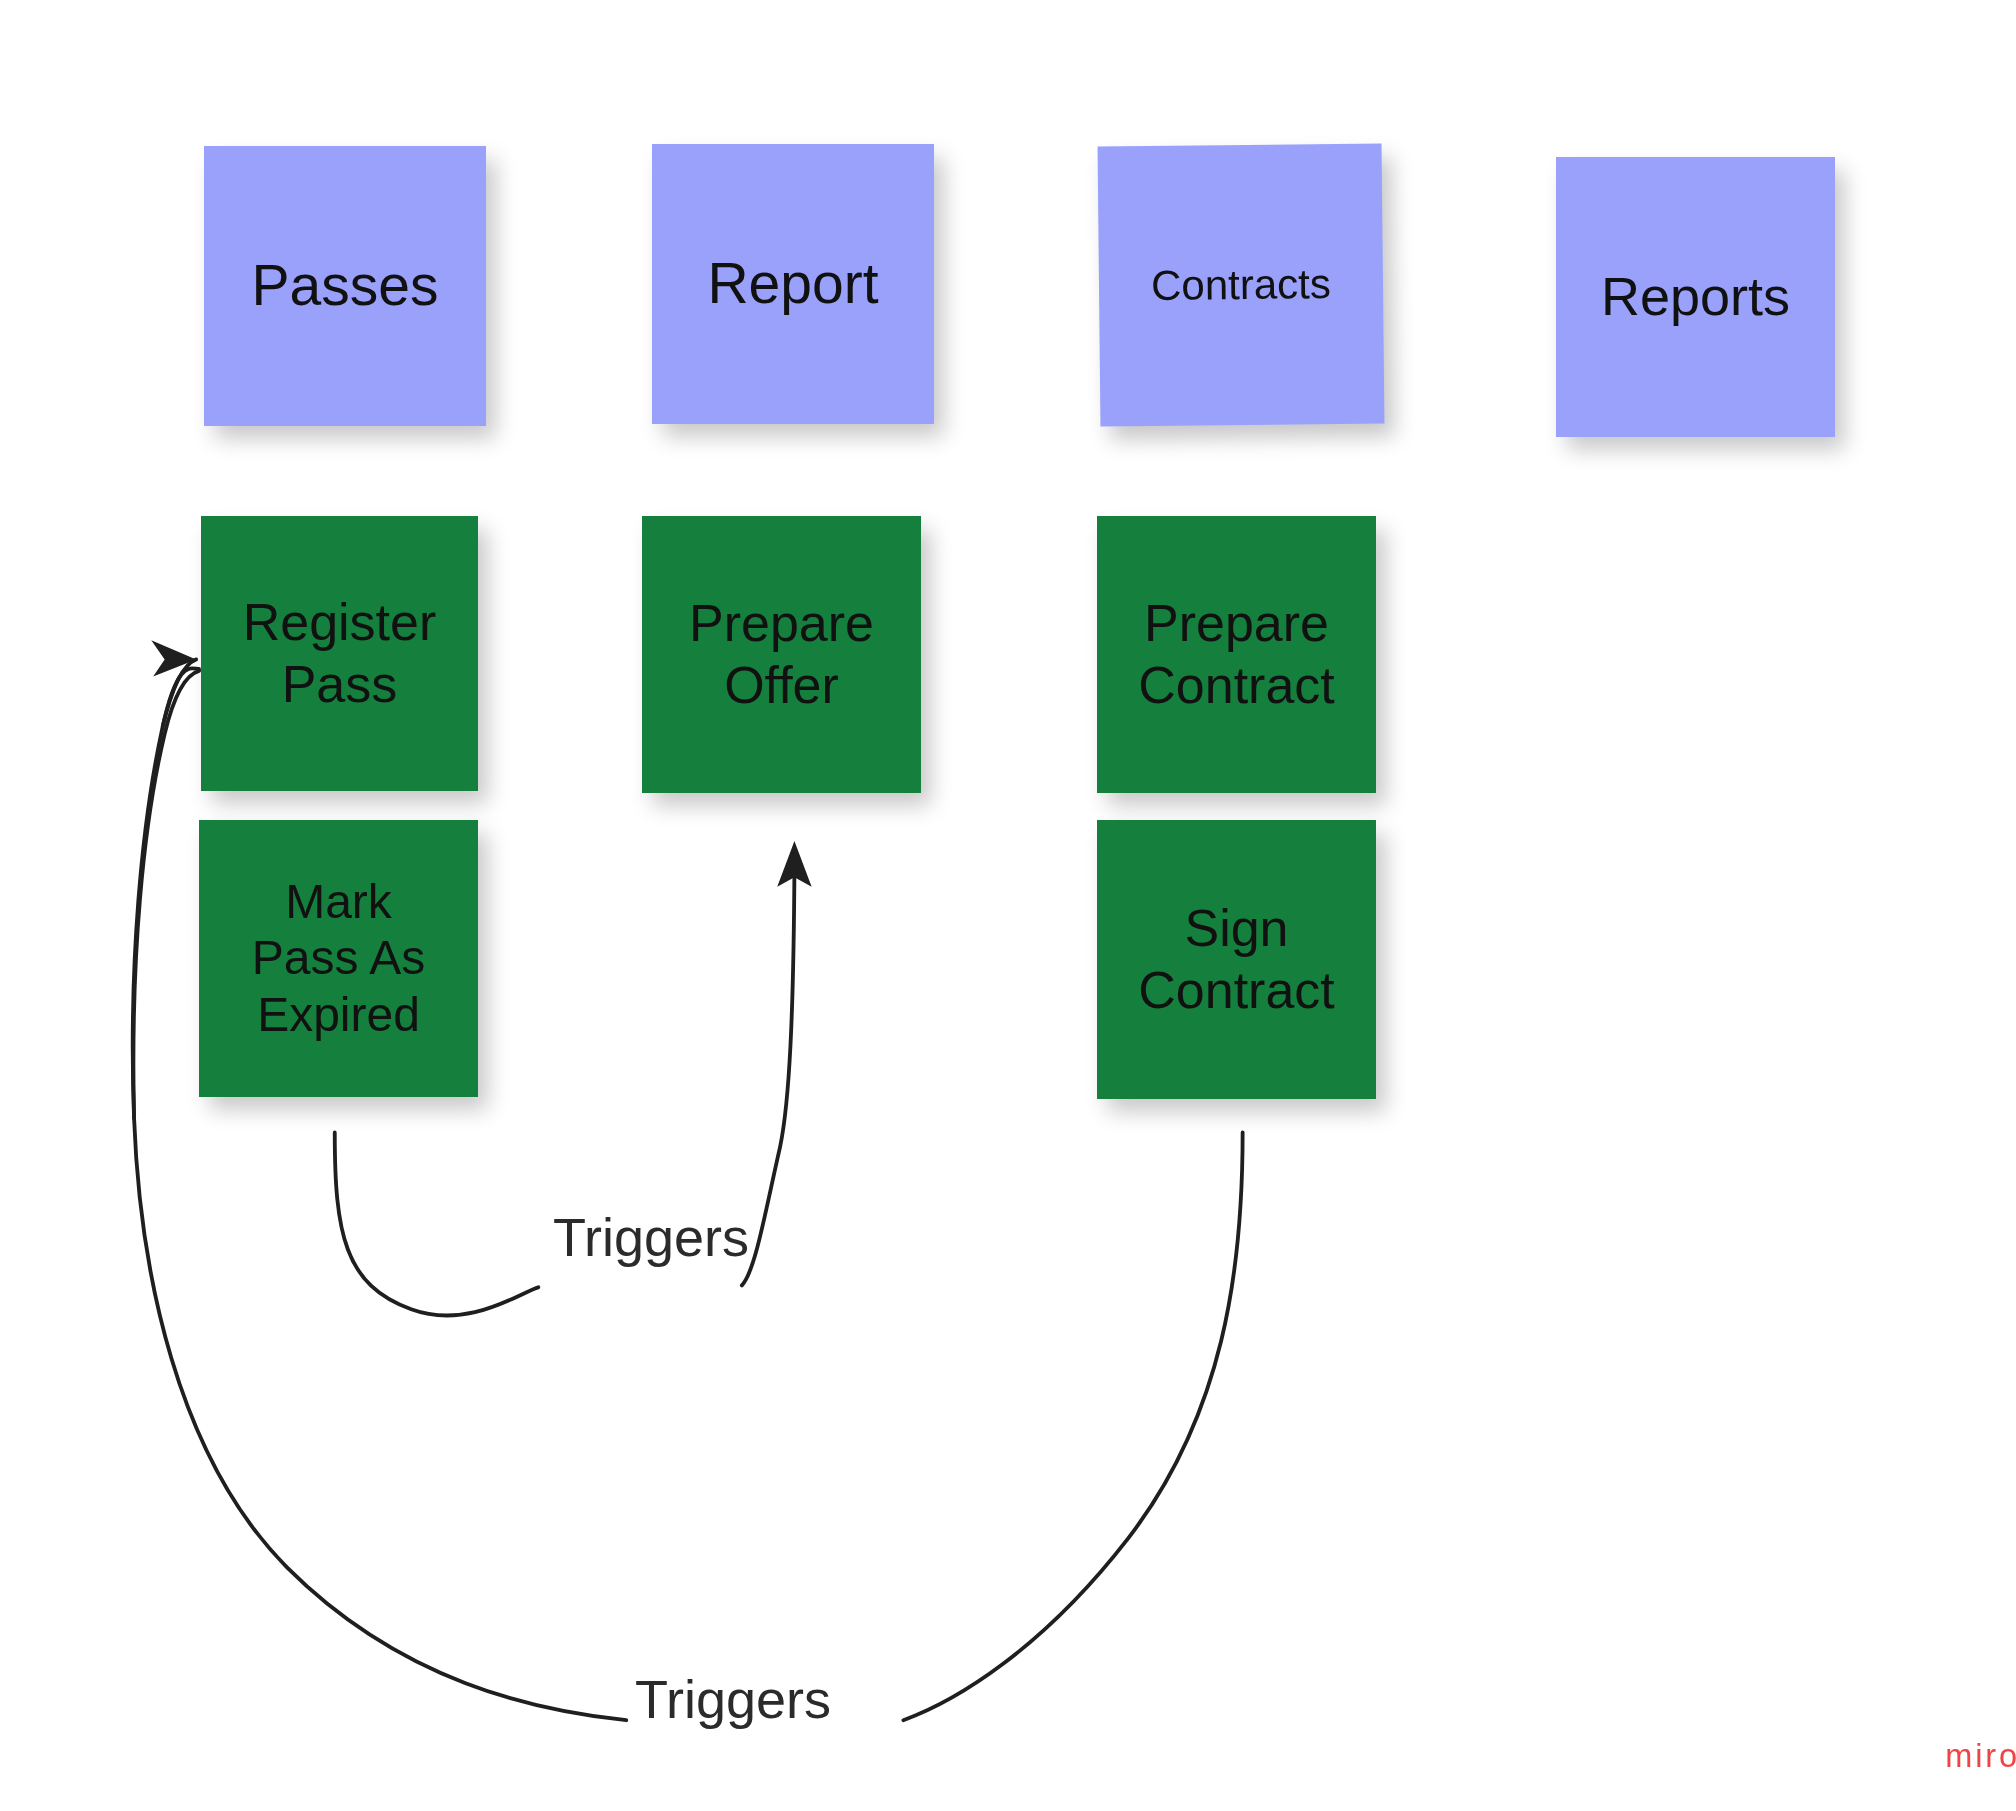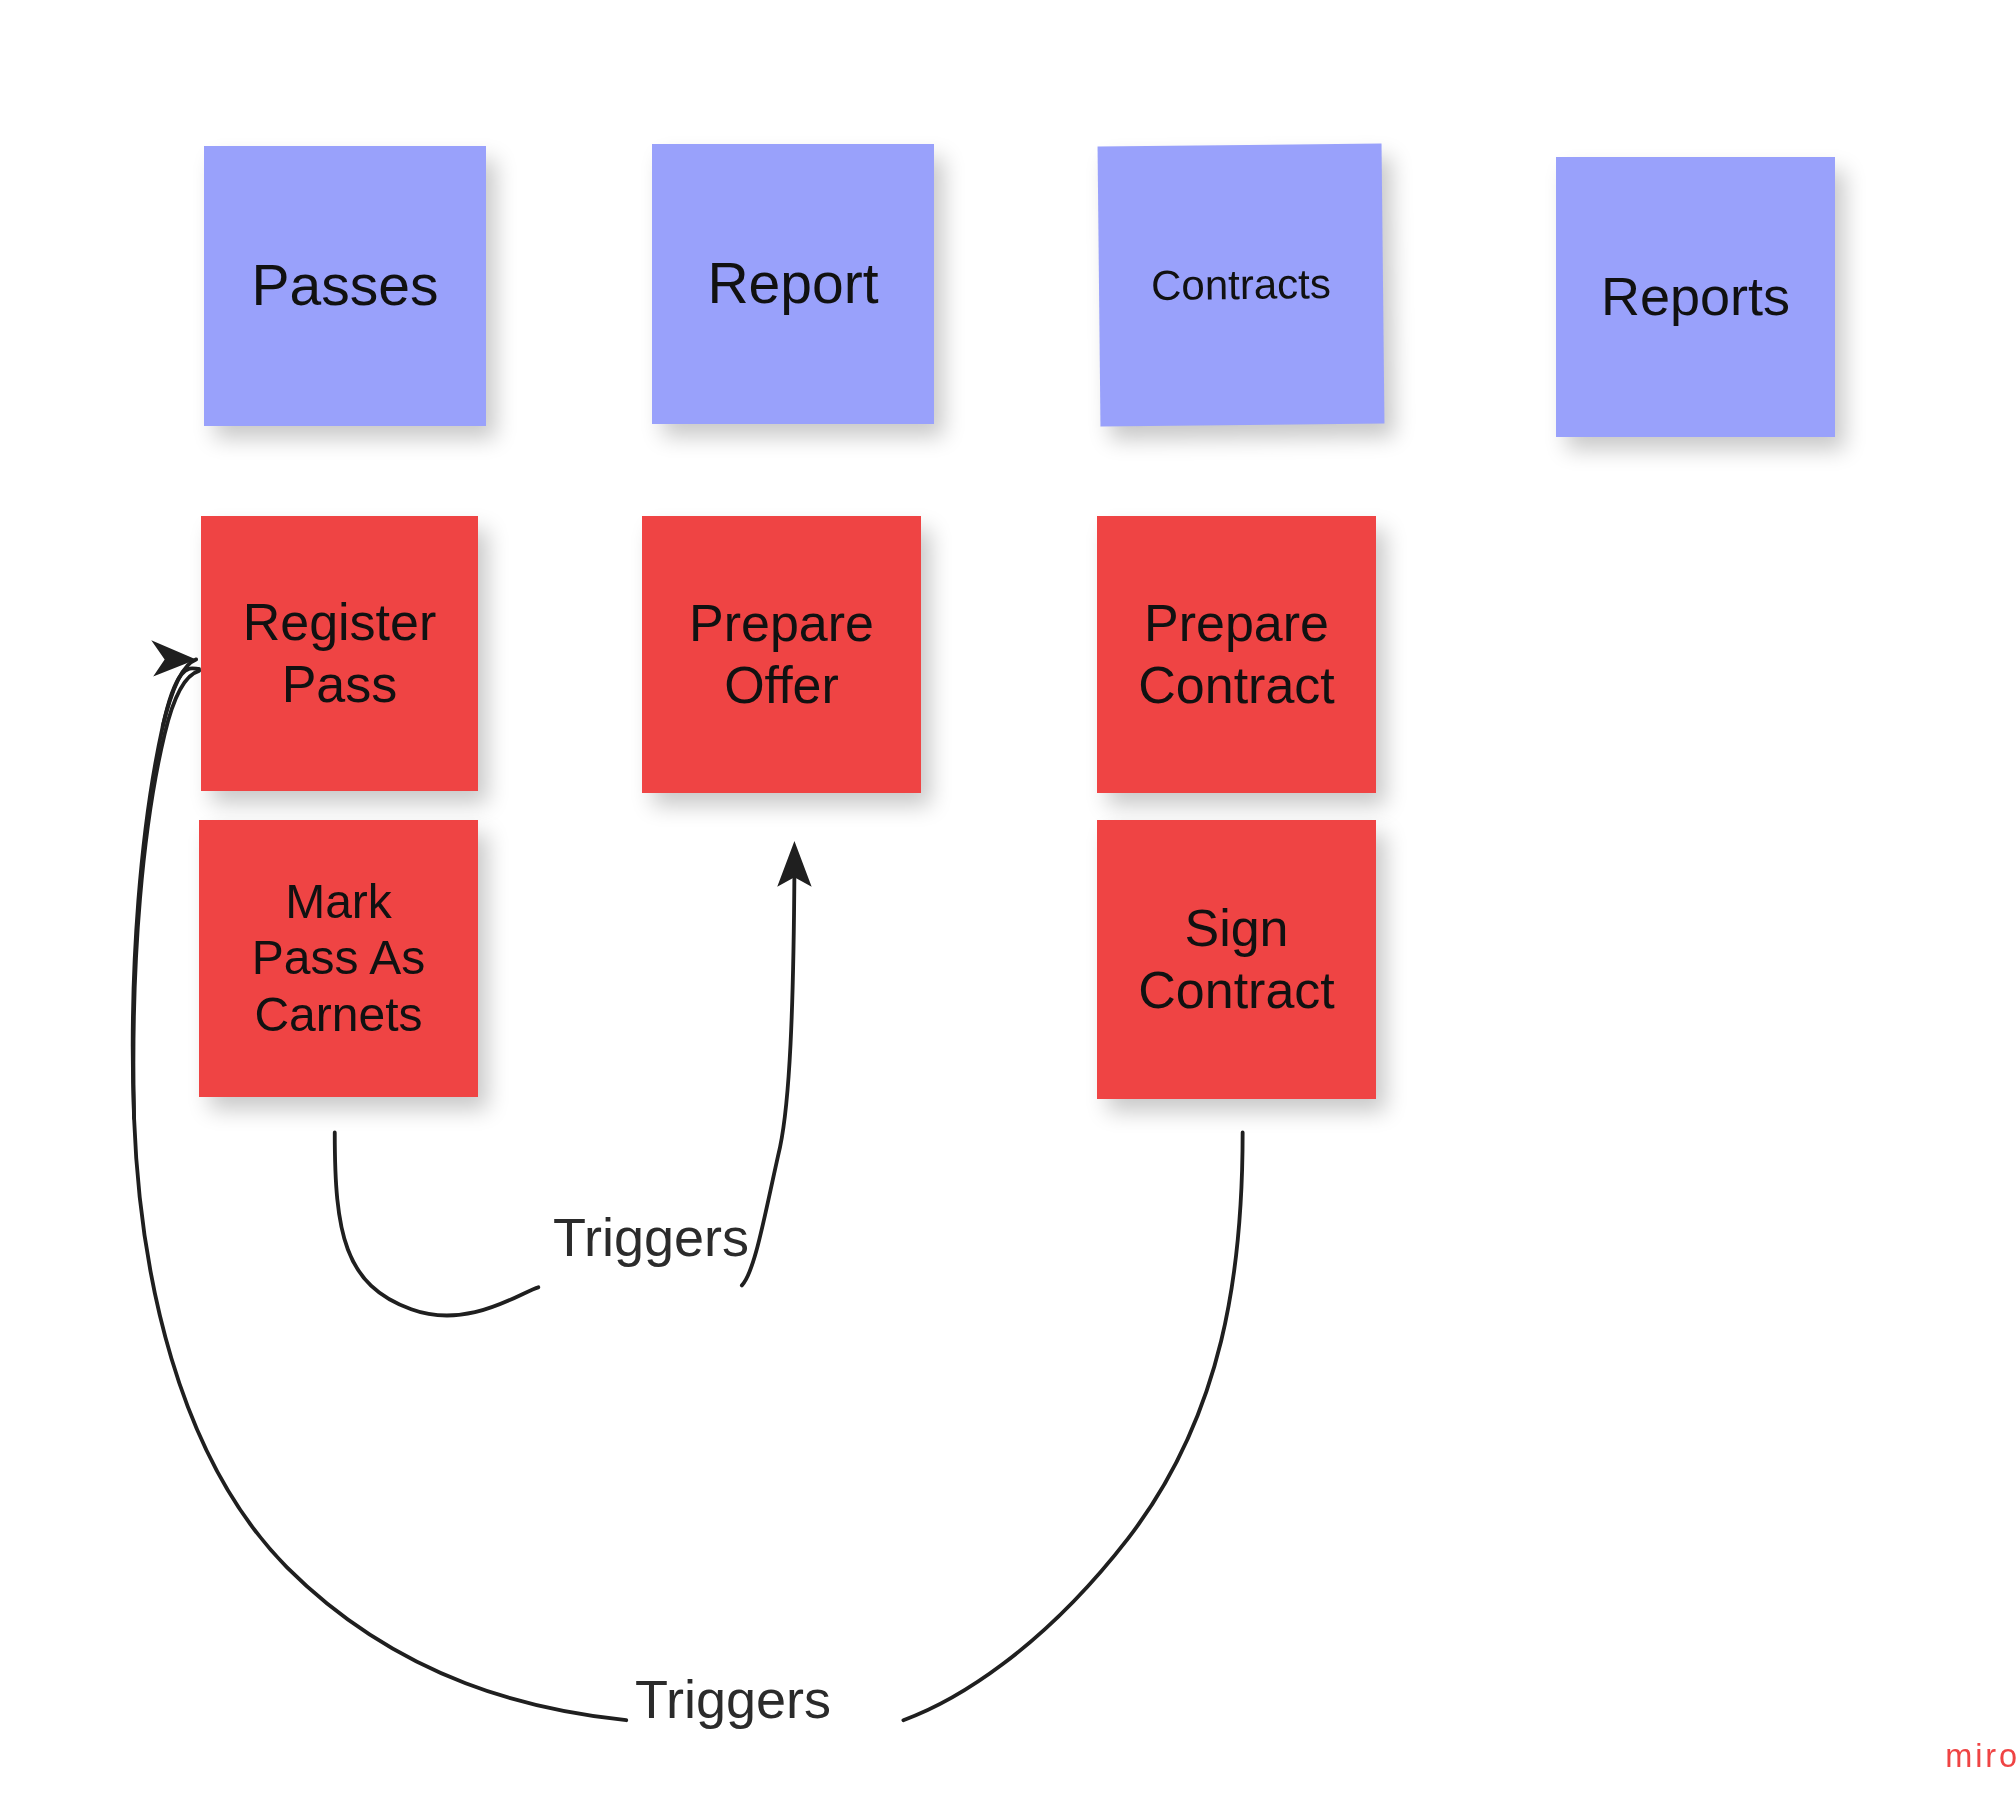--- a/index.html
+++ b/index.html
@@ -28,21 +28,21 @@
     box-sizing: border-box;
     box-shadow: 9.6px 13.4px 21px rgba(0,0,0,0.22);
     line-height: 1.18;
     padding: 5.7px 9.6px;
     user-select: none;
   }
   .note-category {
     background: #99a1fb;
   }
   .note-action {
-    background: #ef4444;
+    background: #15803d;
     text-align: center;
   }
   .note-label {
     display: block;
     width: 100%;
     white-space: pre-line;
   }
 
   
   #note-passes   { left: 204px; top: 146px; width: 282px; height: 280px; font-size: 57px; }
@@ -139,21 +139,21 @@
   </div>
 
   <div class="note note-action" id="note-register-pass">
     <span class="note-label">Register
 Pass</span>
   </div>
 
   <div class="note note-action" id="note-mark-pass-expired">
     <span class="note-label">Mark
 Pass As
-Carnets</span>
+Expired</span>
   </div>
 
   <div class="note note-action" id="note-prepare-offer">
     <span class="note-label">Prepare
 Offer</span>
   </div>
 
   <div class="note note-action" id="note-prepare-contract">
     <span class="note-label">Prepare
 Contract</span>

